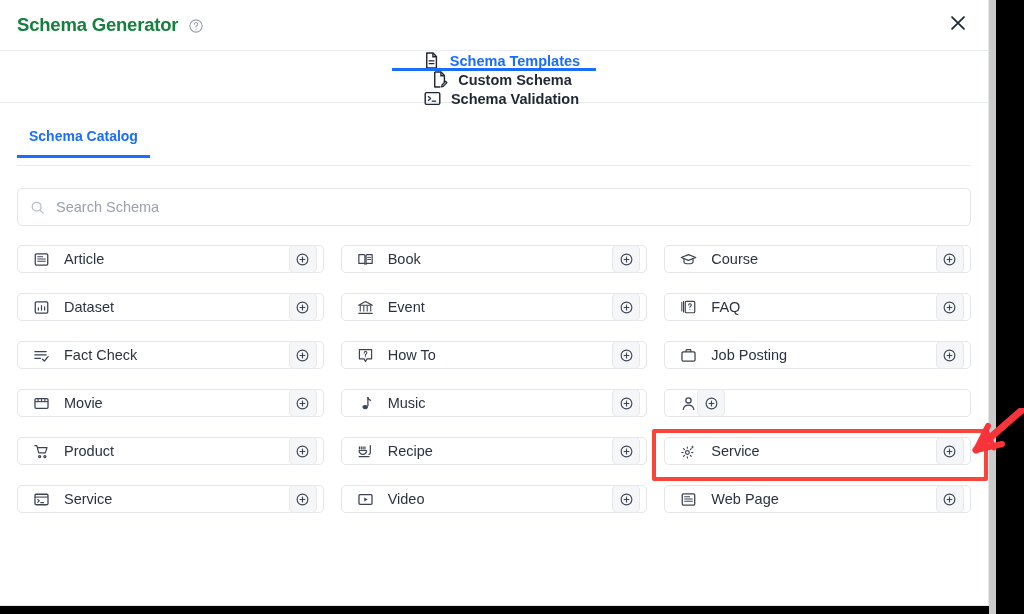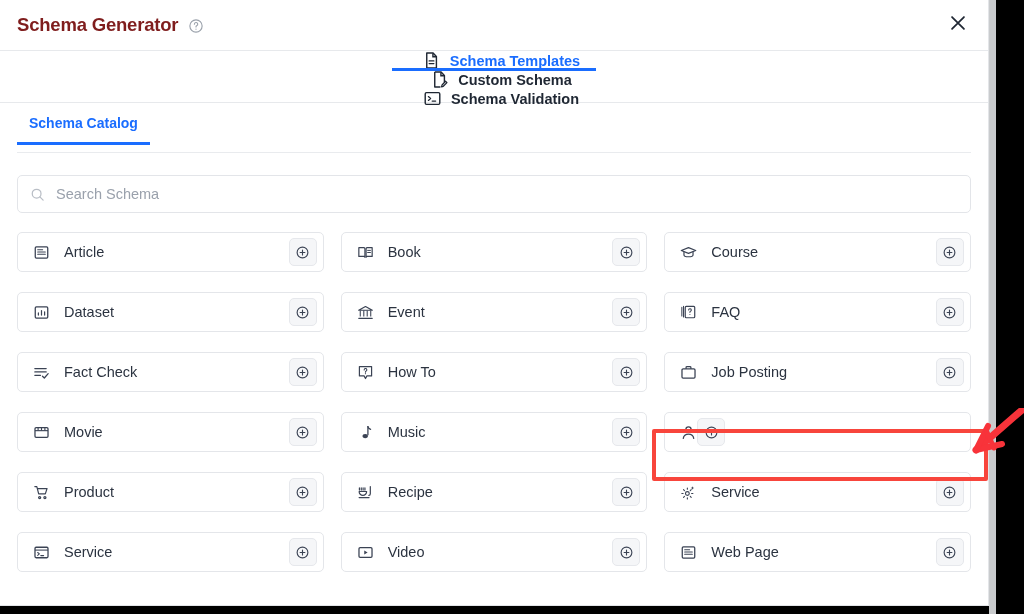--- a/index.html
+++ b/index.html
@@ -23,21 +23,21 @@
   
   #modal-header {
     position: relative;
     height: 51px;
     border-bottom: 1px solid #e7e9ec;
     display: flex; align-items: center;
     padding: 0 20px 0 17px;
   }
   .title {
     font-size: 18.5px; font-weight: bold;
-    color: #7f1d1d; letter-spacing: -0.2px;
+    color: #15803d; letter-spacing: -0.2px;
   }
   .help-icon {
     margin-left: 10px; margin-top: 2px;
     width: 16px; height: 16px;
     color: #9aa1ab; display: inline-flex;
   }
   .close-btn {
     position: absolute; right: 14px; top: 50%;
     transform: translateY(-50%);
     width: 32px; height: 32px;
@@ -70,21 +70,21 @@
     left: 0; right: 0; bottom: -1px; height: 3px;
     background: #1a6dff;
   }
   .tab:first-child.active::after { left: -14px; }
 
   
   #body { padding: 0 17px; }
 
   #subtabs {
     position: relative;
-    margin-top: 10px;
+    margin-top: 23px;
     height: 40px;
     display: flex; align-items: flex-start;
   }
   #subtabs::after {
     content: ""; position: absolute;
     left: 0; right: 0; bottom: 0; height: 1px;
     background: #e9ebee;
   }
   .subtab {
     position: relative;
@@ -120,21 +120,21 @@
   
   #grid {
     margin-top: 19px;
     display: grid;
     grid-template-columns: repeat(3, 1fr);
     column-gap: 17px;
     row-gap: 20px;
   }
   .card {
     position: relative;
-    height: 40px;
+    height: 28px;
     border: 1px solid #e4e6ea;
     border-radius: 5px;
     background: #fff;
     display: flex; align-items: center;
     padding-left: 15px; padding-right: 6px;
     cursor: pointer;
   }
   .card .c-ico {
     width: 17px; height: 17px;
     color: #3b4354;

